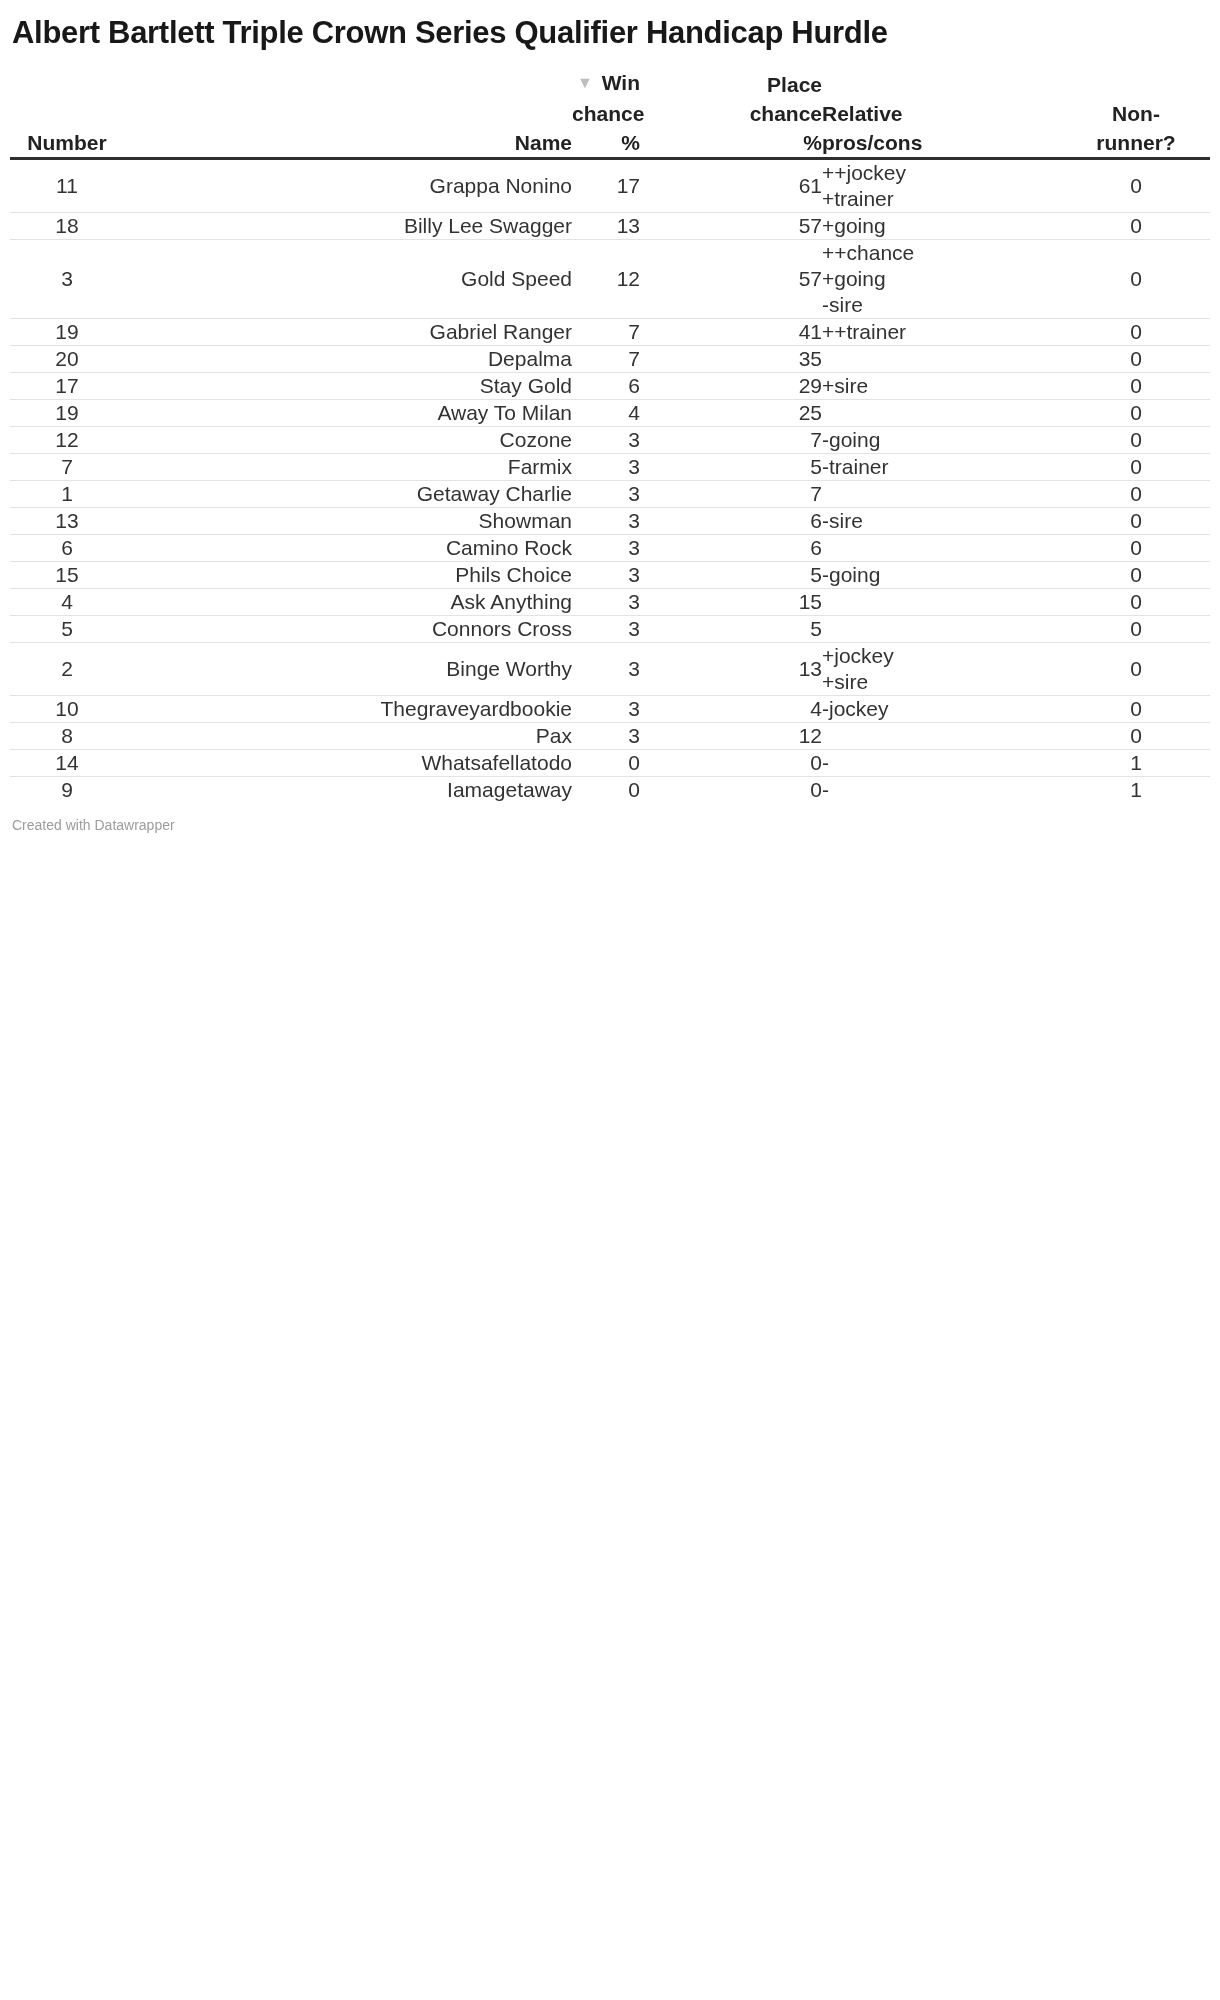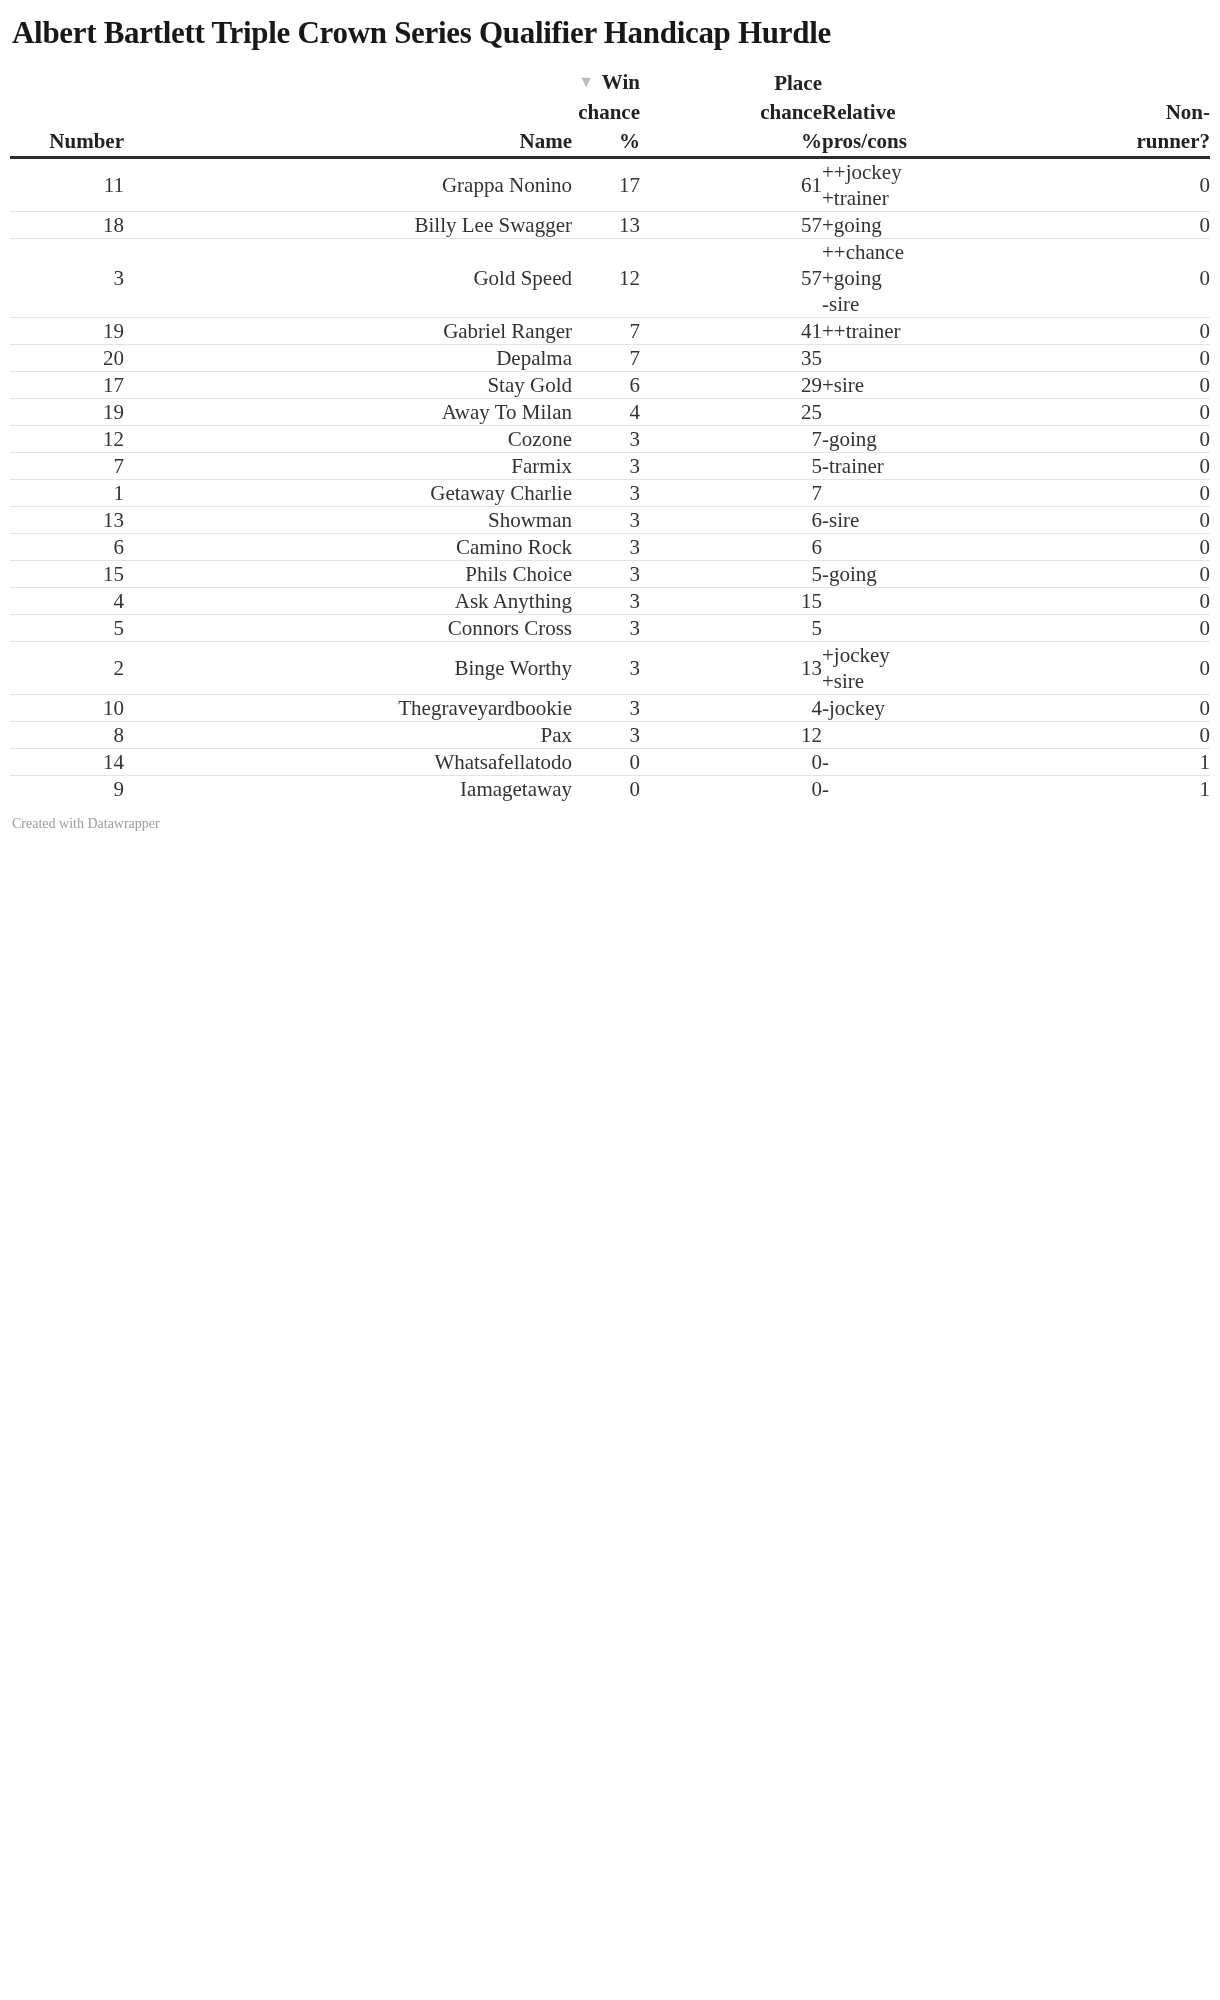--- a/index.html
+++ b/index.html
@@ -10,21 +10,20 @@
   body {
     width: 1220px;
     height: 2000px;
     font-family: "Liberation Sans", "DejaVu Sans", sans-serif;
     color: #333333;
     position: relative;
     overflow: hidden;
   }
   .page {
     padding: 10px 10px 0 10px;
-    font-family: Liberation Serif, serif;
   }
   h1.title {
     margin: 4px 0 0 2px;
     font-size: 31px;
     line-height: 38px;
     font-weight: bold;
     color: #181818;
     letter-spacing: -0.3px;
   }
   table.dw-table {
@@ -55,26 +54,26 @@
     line-height: 26px;
     padding-top: 24px;
     padding-bottom: 24px;
     vertical-align: middle;
     color: #333333;
   }
   tbody tr:not(:last-child) {
     border-bottom: 1px solid #e3e3e3;
   }
   
-  .col-number    { width: 114px; text-align: right; }
+  .col-number    { width: 114px; text-align: center; }
   .col-name      { width: 448px; text-align: right; padding-left: 68px; }
   .col-win       { width: 68px;  text-align: right; }
   .col-place     { width: 182px; text-align: right; }
   .col-pros      { width: 240px; text-align: left; padding-left: 61px; }
-  .col-nonrunner { width: 148px; text-align: right; }
+  .col-nonrunner { width: 148px; text-align: center; }
   .sort-arrow {
     color: #bdbdbd;
     font-size: 16px;
     position: relative;
     top: -2px;
     padding-right: 3px;
   }
   .credit {
     margin: 10px 0 0 2px;
     font-size: 14px;

